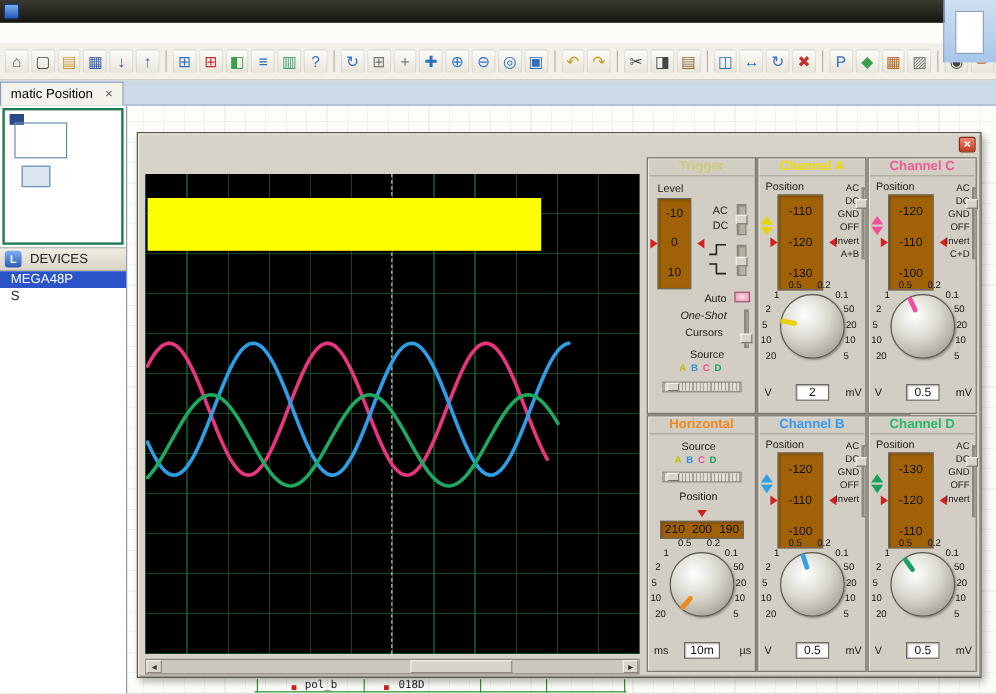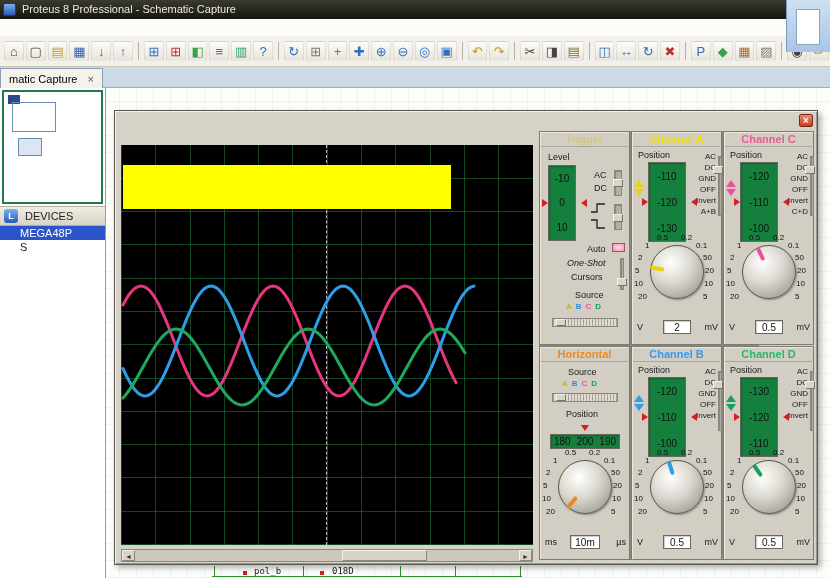--- a/index.html
+++ b/index.html
@@ -53,21 +53,21 @@
   .minimap { margin:2px; height:114px; background:#fff; border:2px solid #1f7a4f; position:relative; }
   .mm-rect1 { position:absolute; left:8px; top:10px; width:44px; height:30px; border:1px solid #6a8ab8; }
   .mm-rect2 { position:absolute; left:14px; top:46px; width:24px; height:18px; border:1px solid #6a8ab8; background:#dce6f2; }
   .mm-rect3 { position:absolute; left:4px; top:3px; width:12px; height:9px; background:#2a4a8a; }
   .devices-bar { height:20px; background:linear-gradient(#f0ede2,#d8d4c6); border-top:1px solid #b0ada0;
                  border-bottom:1px solid #b0ada0; display:flex; align-items:center; gap:7px; padding-left:4px; }
   .lib-btn { width:14px; height:14px; border-radius:3px; background:linear-gradient(#7ab0f0,#2a5ab8);
              color:#fff; font-size:9px; font-weight:bold; text-align:center; line-height:14px; }
   .devices-label { font-size:11px; color:#222; }
   .devlist { flex:1; background:#fff; }
-  .devrow { height:14px; font-size:11px; line-height:14px; padding-left:20px; color:#222; }
+  .devrow { height:14px; font-size:11px; line-height:14px; padding-left:9px; color:#222; }
   .devrow.selected { background:#2a54c8; color:#fff; }
 
   
   .osc { position:absolute; left:114px; top:110px; width:704px; height:455px; background:#d6d2c8;
          border:1px solid #5a5850; z-index:5;
          box-shadow:inset 1px 1px 0 #f4f1e8, inset -1px -1px 0 #9a968c, 3px 3px 6px rgba(0,0,0,0.3); }
   .osc-title { position:absolute; left:2px; top:2px; right:2px; height:17px;
                background:linear-gradient(#e8e4da,#c8c3b6); font-size:11px; line-height:17px;
                padding-left:6px; color:#111; }
   .osc-close { position:absolute; right:4px; top:3px; width:14px; height:13px; border-radius:2px;
@@ -104,21 +104,21 @@
   .hdr-trig { color:#cfc87e; } .hdr-cha { color:#f0dc00; } .hdr-chc { color:#f05898; }
   .hdr-hor  { color:#f08820; } .hdr-chb { color:#3898f0; } .hdr-chd { color:#28b868; }
 
   .k-a { --accent:#e8d400; --rot:-80deg; }
   .k-c { --accent:#f0509a; --rot:-25deg; }
   .k-b { --accent:#2e9fe6; --rot:-18deg; }
   .k-d { --accent:#18a060; --rot:-35deg; }
   .k-h { --accent:#f08820; --rot:-140deg; }
 
   .lbl { position:absolute; font-size:9px; }
-  .wheel { position:absolute; background:#15803d; border:1px solid #6a675f;
+  .wheel { position:absolute; background:#a16207; border:1px solid #6a675f;
            box-shadow:inset 1px 1px 2px rgba(0,0,0,0.25); display:flex; flex-direction:column;
            justify-content:space-around; text-align:center; font-size:10px; color:#111; }
   .arr-r { position:absolute; width:0; height:0; border:4px solid transparent; border-left:6px solid #d42020; }
   .arr-l { position:absolute; width:0; height:0; border:4px solid transparent; border-right:6px solid #d42020; }
   .arr-dn { position:absolute; width:0; height:0; border:4px solid transparent; border-top:6px solid #d42020; }
 
   .stepper { position:absolute; left:2px; top:46px; }
   .st-up, .st-down { display:block; width:0; height:0; border:5px solid transparent; margin:2px 0; }
   .st-up { border-bottom:7px solid var(--accent); border-top:none; }
   .st-down { border-top:7px solid var(--accent); border-bottom:none; }
@@ -160,21 +160,20 @@
          background:radial-gradient(#ffe0ea,#f090b0); }
   .edge-svg { position:absolute; }
 </style>
 </head>
 <body>
 
 <div class="screen">
 
   <div class="titlebar">
     <span class="app-icon"></span>
-    <span class="title-text">Proteus 8 Professional - Schematic Capture</span>
   </div>
 
 
   <div class="toolbar">
       <span class="ticon" style="color: rgb(74, 74, 69);">⌂</span>
       <span class="ticon" style="color: rgb(74, 74, 69);">▢</span>
       <span class="ticon" style="color: rgb(199, 154, 58);">▤</span>
       <span class="ticon" style="color: rgb(58, 95, 165);">▦</span>
       <span class="ticon" style="color: rgb(58, 95, 165);">↓</span>
       <span class="ticon" style="color: rgb(58, 95, 165);">↑</span>
@@ -211,21 +210,21 @@
       <span class="ticon" style="color: rgb(58, 160, 74);">◆</span>
       <span class="ticon" style="color: rgb(176, 106, 42);">▦</span>
       <span class="ticon" style="color: rgb(119, 119, 119);">▨</span>
       <span class="tsep"></span>
       <span class="ticon" style="color: rgb(68, 68, 68);">◉</span>
       <span class="ticon" style="color: rgb(176, 106, 42);">✏</span>
     </div>
 
   <div class="tabbar">
     <div class="tab">
-      <span>matic Capture</span>
+      <span>matic Position</span>
       <span class="tab-close">×</span>
     </div>
   </div>
 
   <div class="workspace"></div>
 
   <span class="sch-vline" style="left:214px;top:566px;"></span>
   <span class="sch-vline" style="left:303px;top:566px;"></span>
   <span class="sch-vline" style="left:400px;top:566px;"></span>
   <span class="sch-vline" style="left:455px;top:566px;"></span>
@@ -422,21 +421,21 @@
             <span class="src-l">B</span>
             <span class="src-l">C</span>
             <span class="src-l">D</span>
           </div>
         <div class="ribbed" style="left:12px;top:46px;">
           <span class="hthumb"></span>
         </div>
         <span class="lbl" style="left:26px;top:62px;">Position</span>
         <span class="arr-dn" style="left:41px;top:78px;"></span>
         <div class="wheel" style="left:10px;top:87px;width:70px;height:15px;flex-direction:row;align-items:center;">
-          <span style="flex:1;">180</span>
+          <span style="flex:1;">210</span>
           <span style="flex:1;">200</span>
           <span style="flex:1;">190</span>
         </div>
         <div class="knob-area">
           <div class="knob">
             <span class="pointer"></span>
           </div>
           <div class="knob-scale">
               <span style="left: 20px; top: -3px;">0.5</span>
               <span style="left: 44px; top: -3px;">0.2</span>

